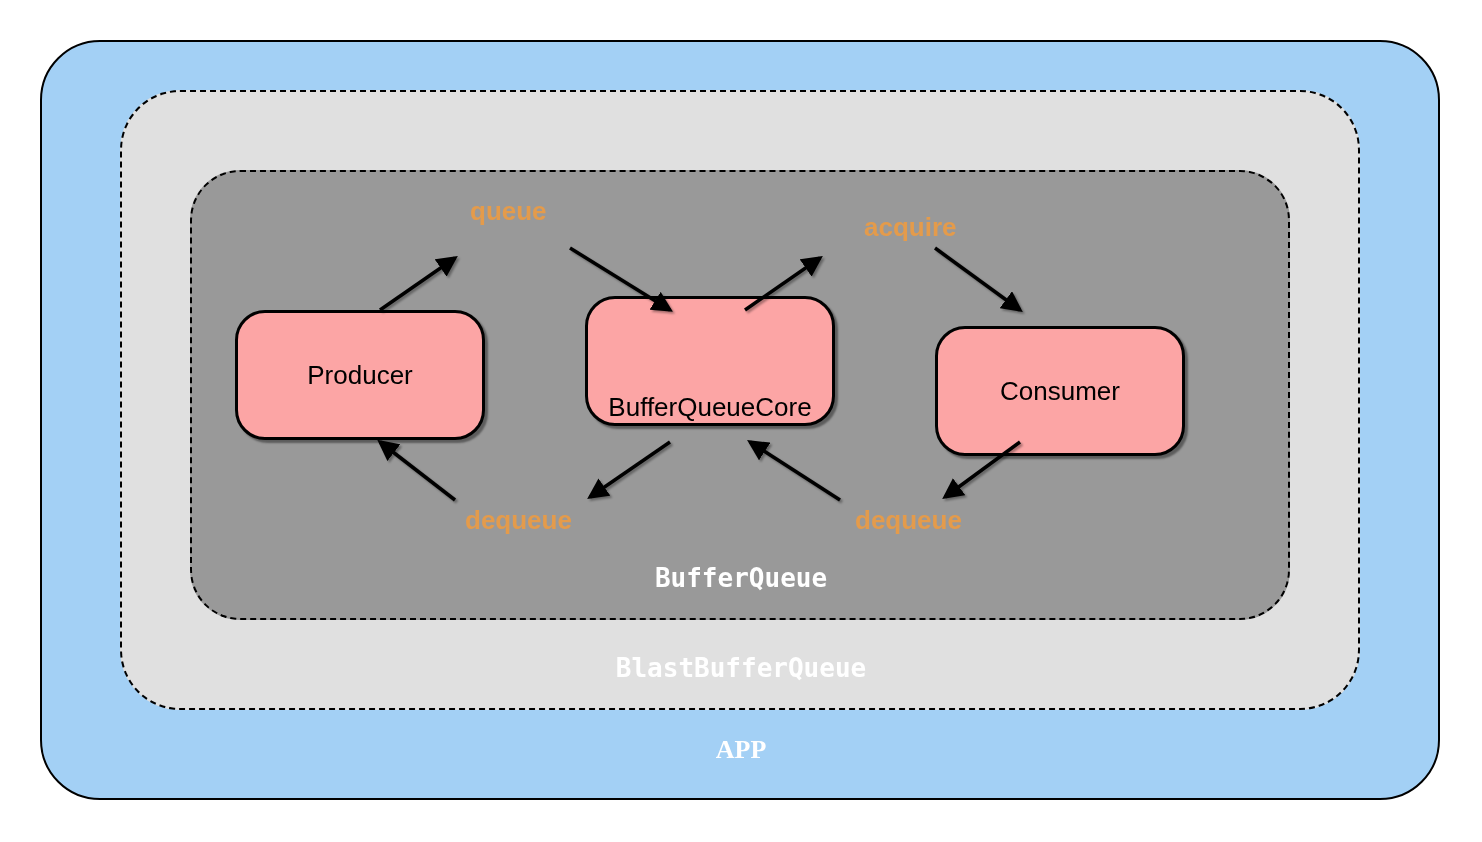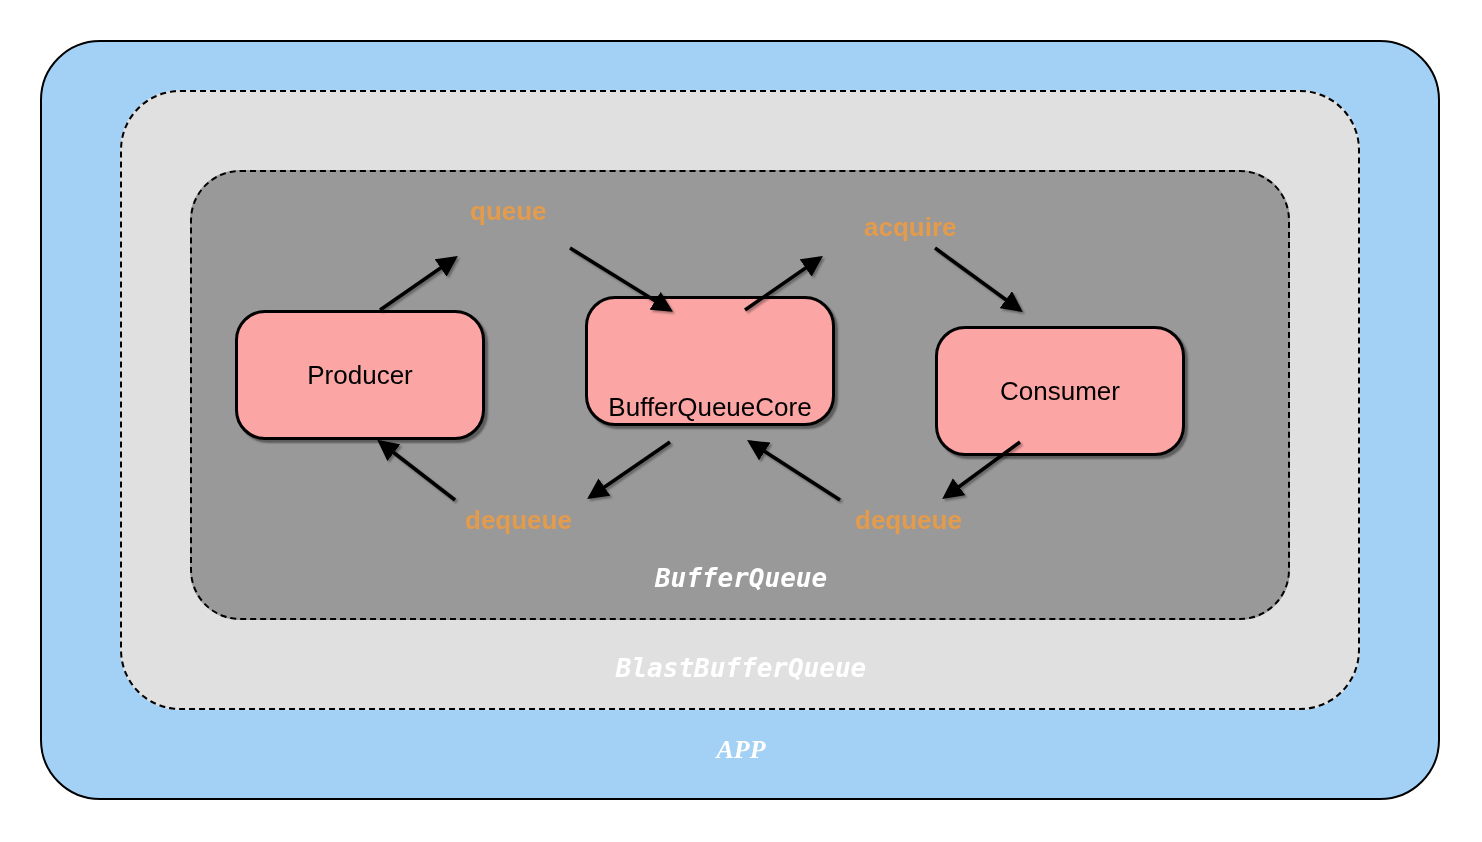--- a/index.html
+++ b/index.html
@@ -57,21 +57,20 @@
       position: absolute;
       font-size: 26px;
       font-weight: bold;
       color: #e49b4b;
     }
     .layer-label {
       position: absolute;
       font-family: monospace;
       font-size: 26px;
       font-weight: bold;
-      font-style: italic;
       color: white;
       left: 50%;
       transform: translateX(-50%);
     }
     svg.arrows {
       position: absolute;
       left: 0;
       top: 0;
       width: 1482px;
       height: 842px;

